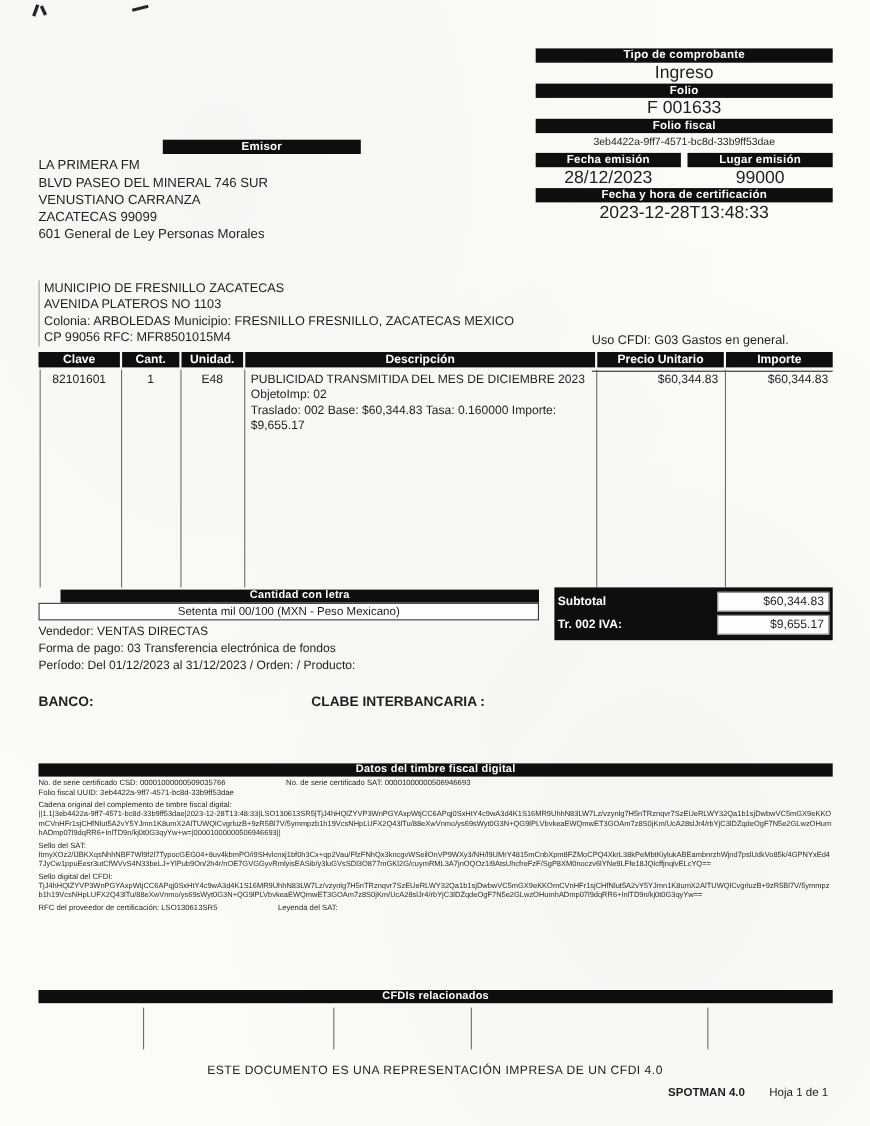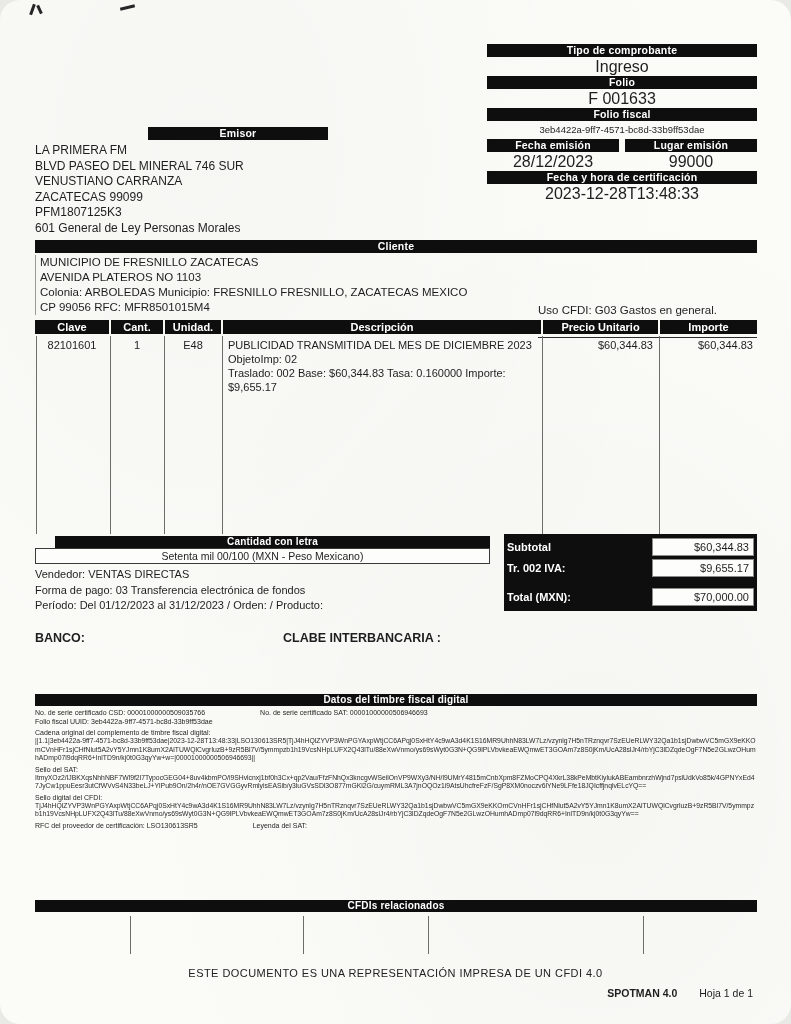--- a/index.html
+++ b/index.html
@@ -4,21 +4,20 @@
 <style>
   * { margin:0; padding:0; box-sizing:border-box; }
   html,body { background:#e9e9e6; }
   body { font-family:"Liberation Sans", sans-serif; color:#1e1e1e; }
   .page {
     position:relative; width:791px; height:1024px; margin:0 auto; overflow:hidden;
     background:
       radial-gradient(ellipse at 25% 15%, rgba(0,0,0,0.02), transparent 60%),
       radial-gradient(ellipse at 75% 75%, rgba(0,0,0,0.025), transparent 55%),
       #fbfbf8;
-    border-radius: 20px;
   }
 
   .bar {
     background:#0e0e0e; color:#fff; font-weight:700; text-align:center;
     font-size:10.5px; line-height:13px; height:13px; letter-spacing:.2px;
   }
 
   
   .artifact { position:absolute; background:#262626; }
   .a1 { left:31px; top:4px; width:3px; height:11px; transform:rotate(20deg); }
@@ -124,25 +123,23 @@
     <div class="bar">Fecha y hora de certificación</div>
     <div class="hval">2023-12-28T13:48:33</div>
   </section>
 
   <section class="emisor">
     <div class="bar">Emisor</div>
     <div class="line">LA PRIMERA FM</div>
     <div class="line">BLVD PASEO DEL MINERAL  746 SUR</div>
     <div class="line">VENUSTIANO CARRANZA</div>
     <div class="line">ZACATECAS   99099</div>
-    <div class="line">PFM1807125K3</div>
     <div class="line">601 General de Ley Personas Morales</div>
   </section>
 
-  <div class="bar cliente-bar">Cliente</div>
   <section class="cliente">
     <div class="line">MUNICIPIO DE FRESNILLO ZACATECAS</div>
     <div class="line">AVENIDA PLATEROS NO 1103</div>
     <div class="line">Colonia: ARBOLEDAS Municipio: FRESNILLO    FRESNILLO, ZACATECAS  MEXICO</div>
     <div class="line">CP 99056   RFC: MFR8501015M4</div>
   </section>
   <div class="uso-cfdi">Uso CFDI: G03 Gastos en general.</div>
 
   <section class="items">
     <div class="thead">
@@ -181,24 +178,20 @@
 
   <section class="totales">
     <div class="trow">
       <div class="tlabel">Subtotal</div>
       <div class="tval">$60,344.83</div>
     </div>
     <div class="trow">
       <div class="tlabel">Tr. 002 IVA:</div>
       <div class="tval">$9,655.17</div>
     </div>
-    <div class="trow total-row">
-      <div class="tlabel">Total (MXN):</div>
-      <div class="tval">$70,000.00</div>
-    </div>
   </section>
 
   <section class="condiciones">
     <div>Vendedor: VENTAS DIRECTAS</div>
     <div>Forma de pago: 03 Transferencia electrónica de fondos</div>
     <div>Período: Del 01/12/2023 al 31/12/2023 / Orden:  / Producto:</div>
   </section>
   <div class="banco-row">
     <span>BANCO:</span>
     <span class="clabe">CLABE INTERBANCARIA :</span>

